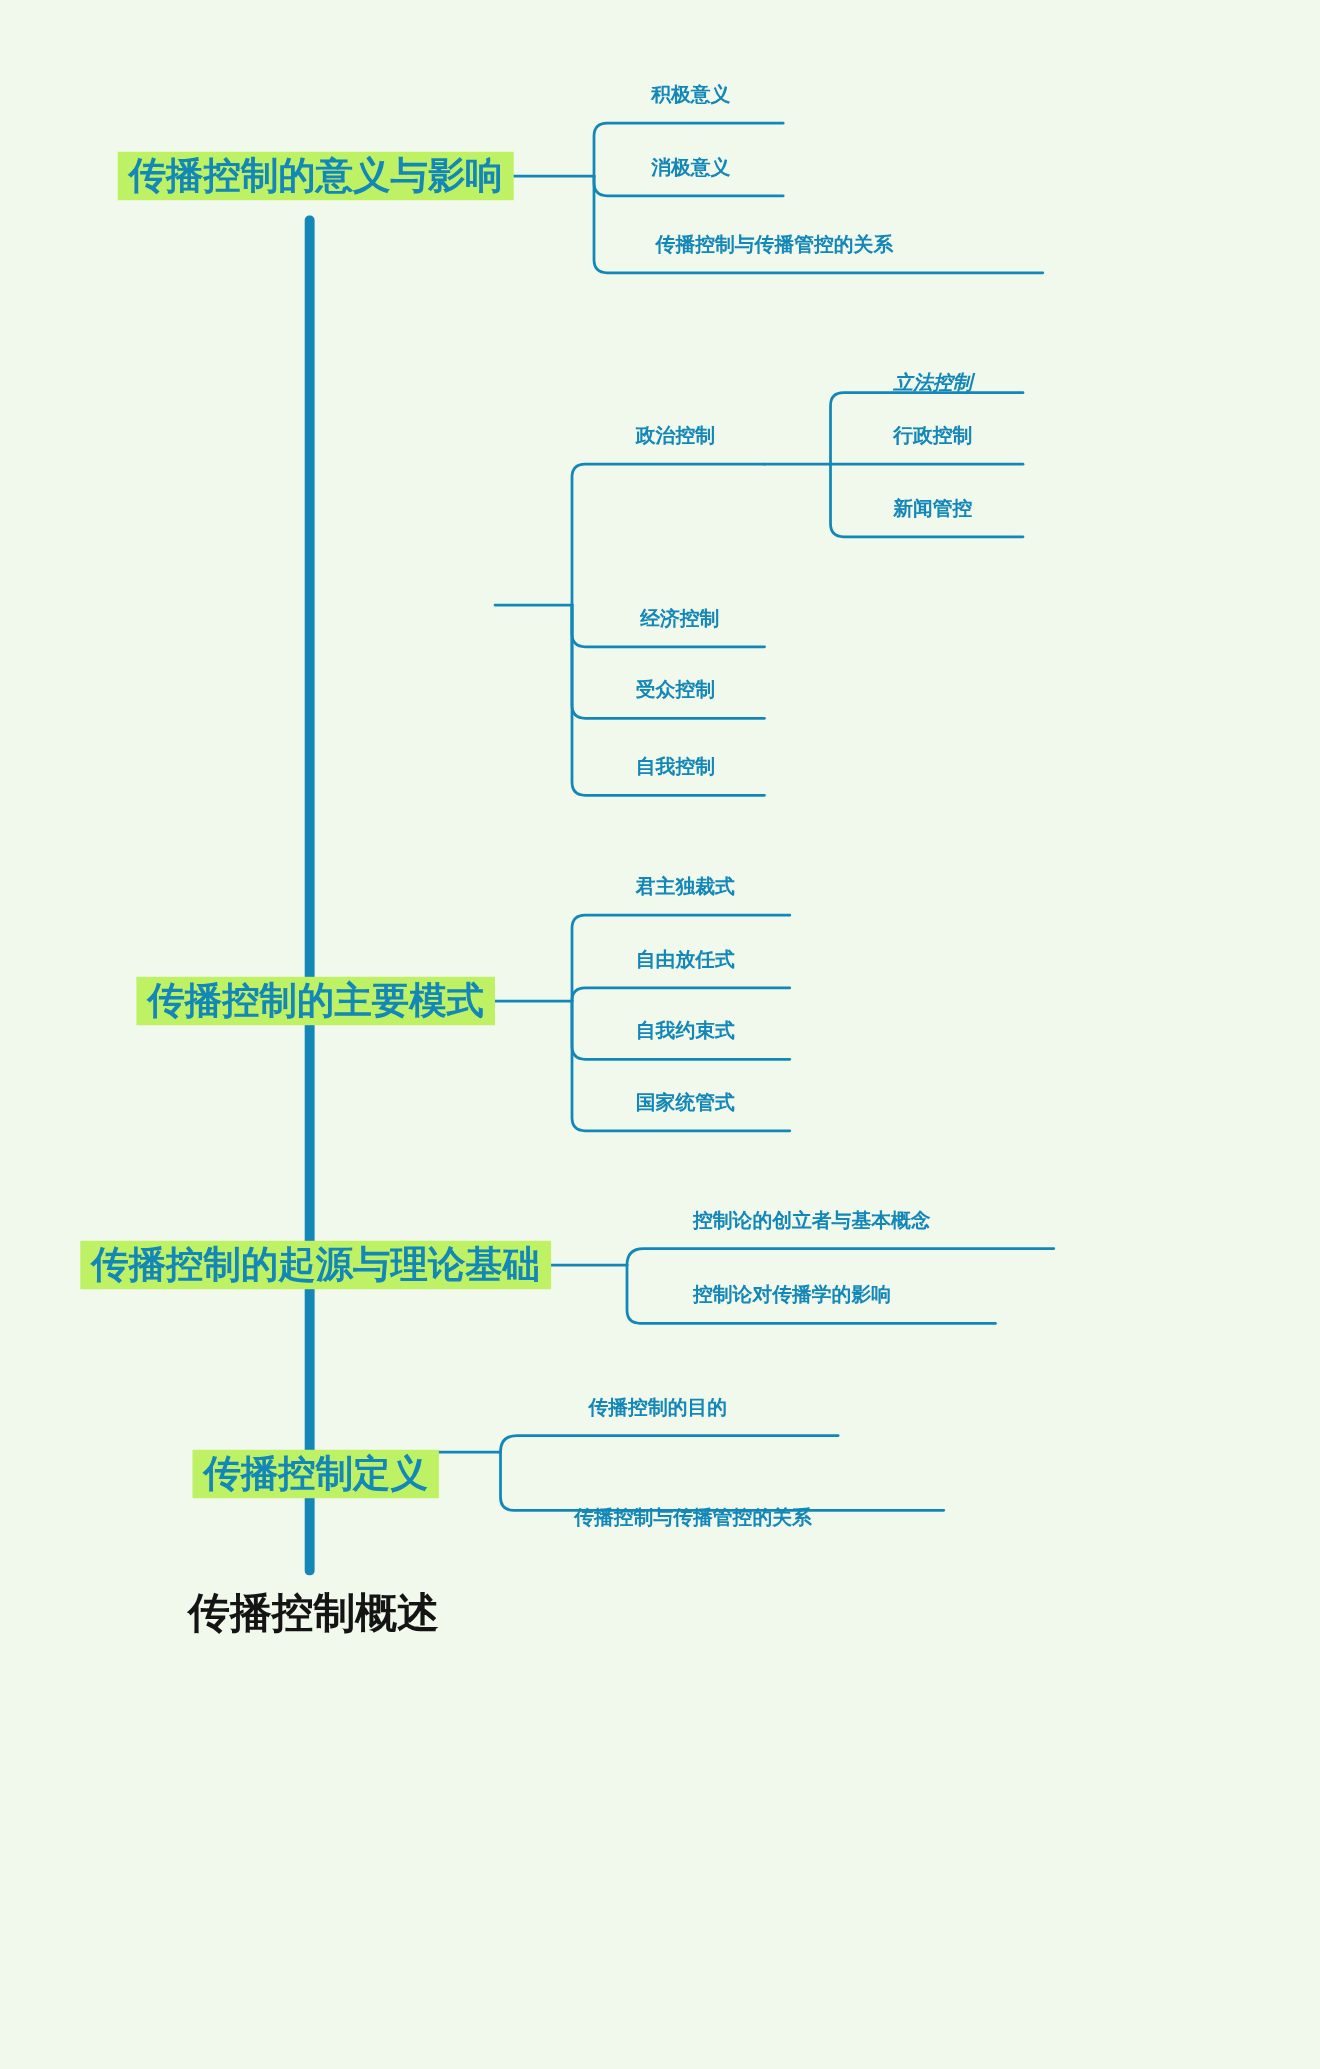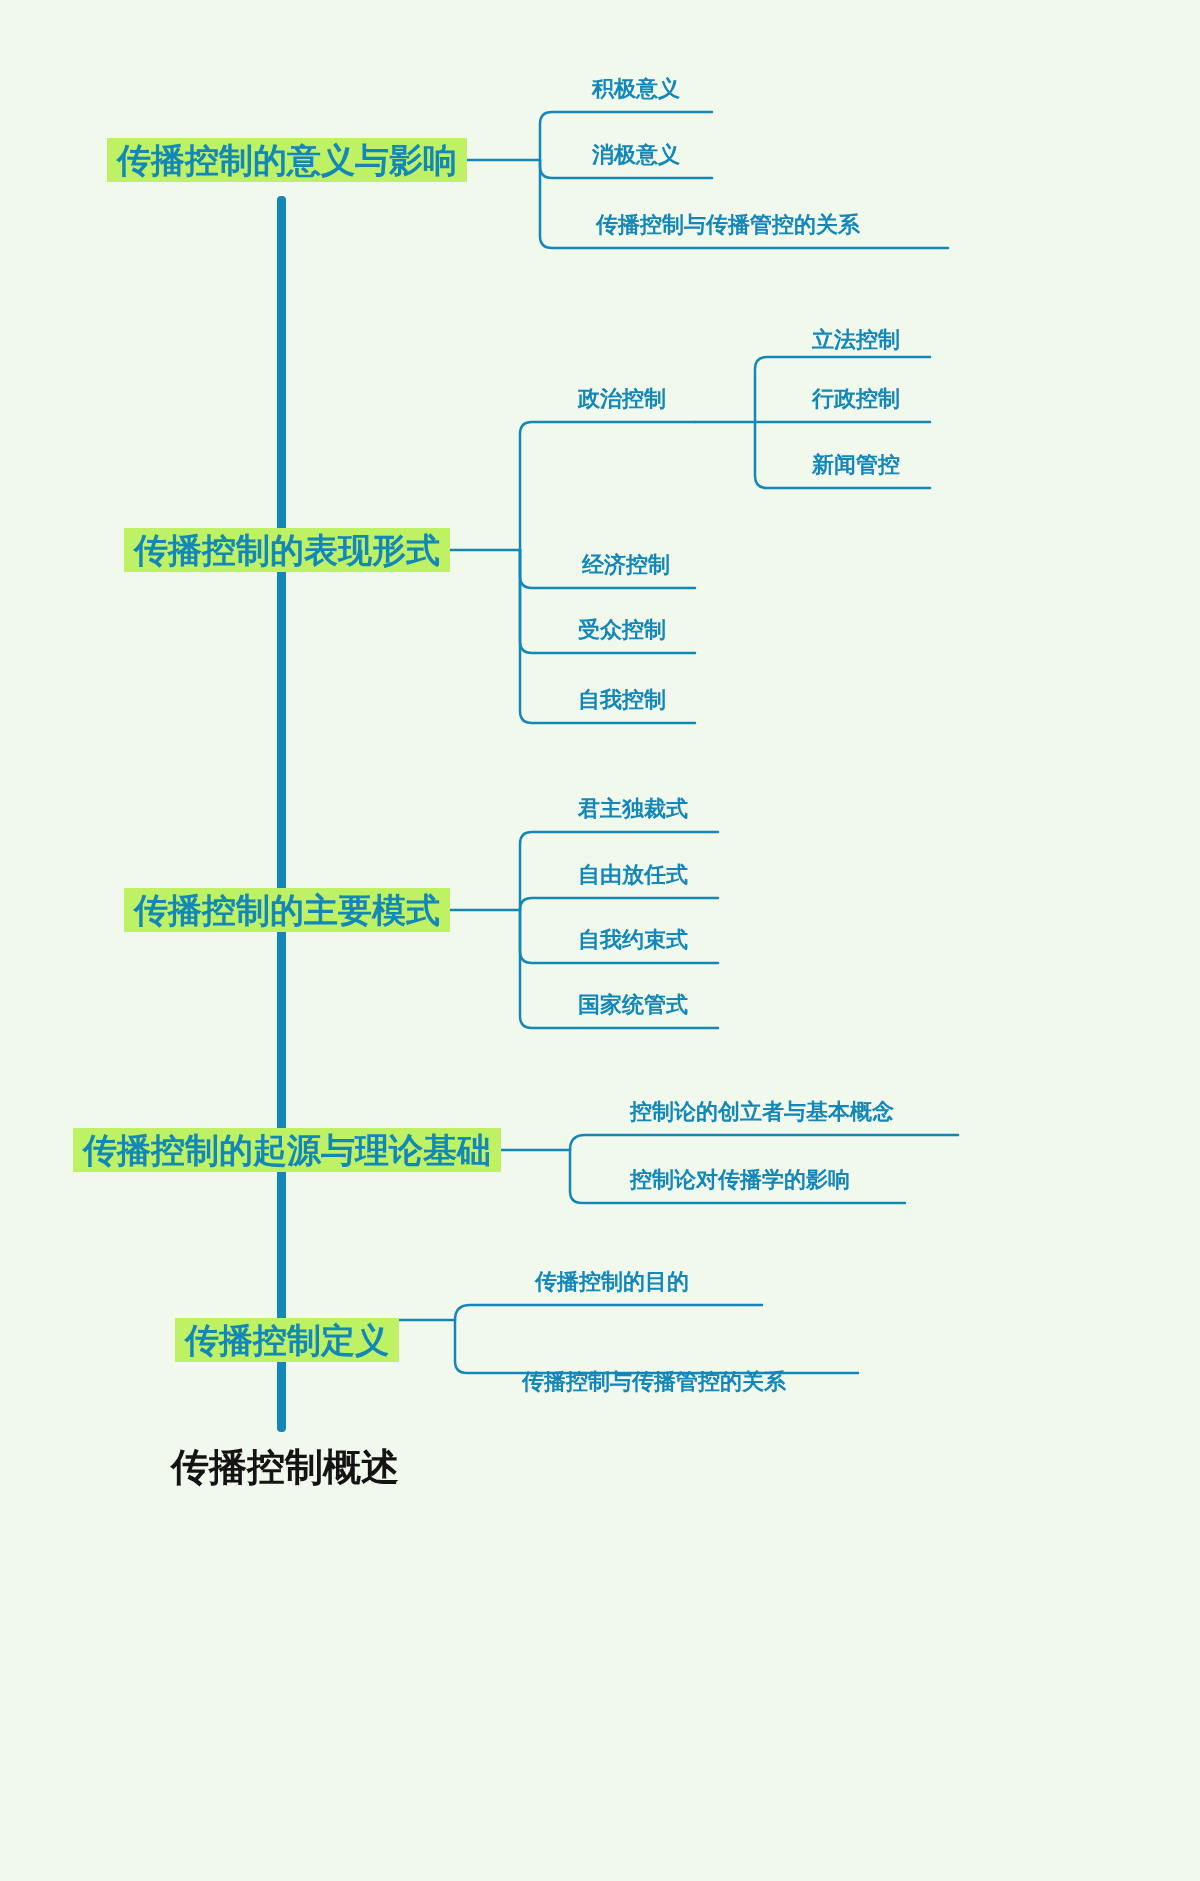--- a/index.html
+++ b/index.html
@@ -46,21 +46,21 @@
     font-size: 34px;
     font-weight: bold;
     padding: 5px 10px;
     white-space: nowrap;
     z-index: 3;
     line-height: 1;
   }
   .sub-topic {
     position: absolute;
     color: #1287b8;
-    font-size: 22px;
+    font-size: 18px;
     font-weight: bold;
     white-space: nowrap;
     z-index: 3;
     line-height: 1.1;
   }
   .root-topic {
     position: absolute;
     transform: translate(-50%, -50%);
     color: #141414;
     font-size: 38px;
@@ -115,38 +115,37 @@
 
     <g>
       <path d="M399 1320 H455"></path>
       <path d="M455 1320 Q455 1305 470 1305 H762"></path>
       <path d="M455 1320 V1361 Q455 1373 467 1373 H858"></path>
     </g>
   </svg>
 
   <div class="main-topic" style="left:287px; top:160px;">传播控制的意义与影响</div>
 
-  <div class="main-topic" style="left:287px; top:550px;">传播控制的表现形式</div>
 
   <div class="main-topic" style="left:287px; top:910px;">传播控制的主要模式</div>
 
   <div class="main-topic" style="left:287px; top:1150px;">传播控制的起源与理论基础</div>
 
   <div class="main-topic" style="left:287px; top:1320px;margin-top:20px;">传播控制定义</div>
 
   <div class="sub-topic" style="left:592px; top:77px;">积极意义</div>
   <div class="sub-topic" style="left:592px; top:143px;">消极意义</div>
   <div class="sub-topic" style="left:596px; top:213px;">传播控制与传播管控的关系</div>
 
   <div class="sub-topic" style="left:578px; top:387px;">政治控制</div>
   <div class="sub-topic" style="left:582px; top:553px;">经济控制</div>
   <div class="sub-topic" style="left:578px; top:618px;">受众控制</div>
   <div class="sub-topic" style="left:578px; top:688px;">自我控制</div>
 
-  <div class="sub-topic" style="left:812px; top:328px;">立法控制</div>
+  <div class="sub-topic" style="left:812px; top:339px;font-style:italic;">立法控制</div>
   <div class="sub-topic" style="left:812px; top:387px;">行政控制</div>
   <div class="sub-topic" style="left:812px; top:453px;">新闻管控</div>
 
   <div class="sub-topic" style="left:578px; top:797px;">君主独裁式</div>
   <div class="sub-topic" style="left:578px; top:863px;font-family:Liberation Serif, serif;">自由放任式</div>
   <div class="sub-topic" style="left:578px; top:928px;">自我约束式</div>
   <div class="sub-topic" style="left:578px; top:993px;">国家统管式</div>
 
   <div class="sub-topic" style="left:630px; top:1100px;">控制论的创立者与基本概念</div>
   <div class="sub-topic" style="left:630px; top:1168px;">控制论对传播学的影响</div>

